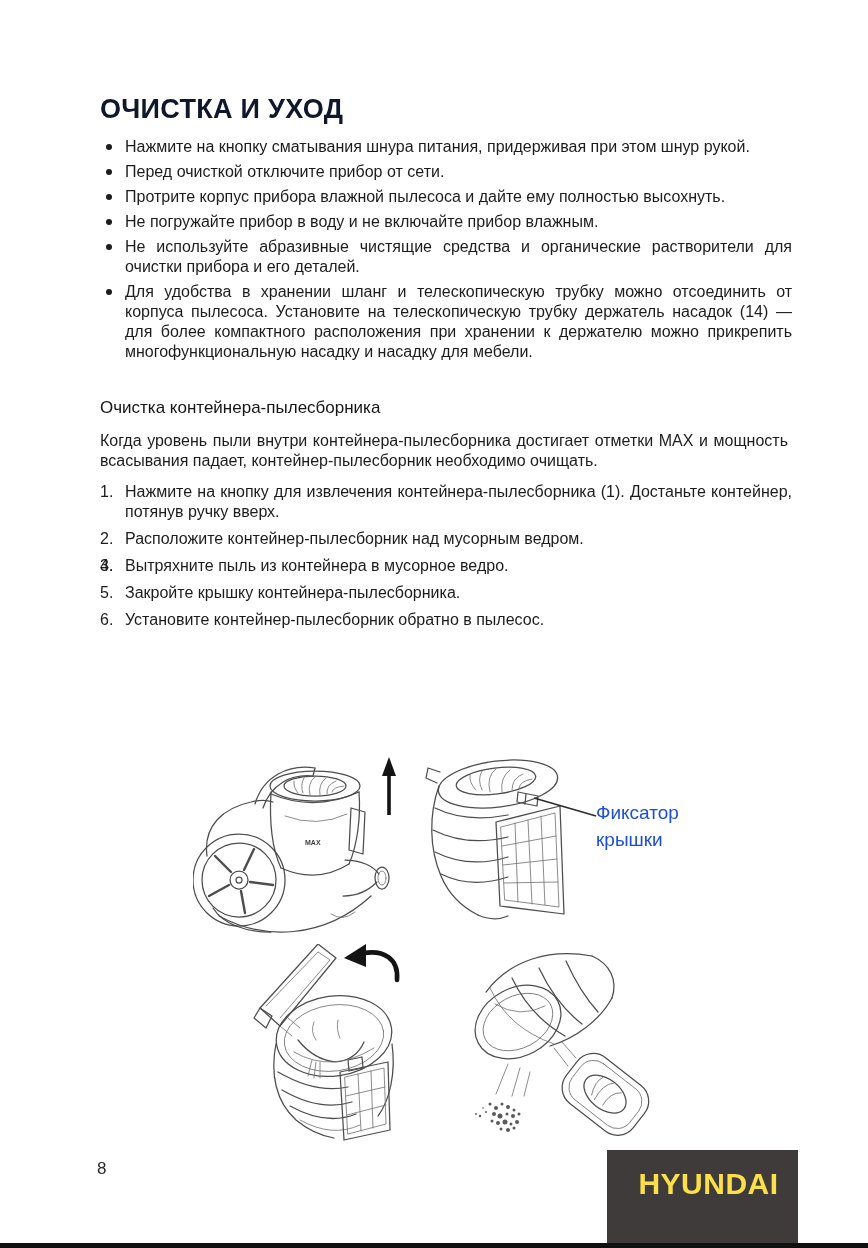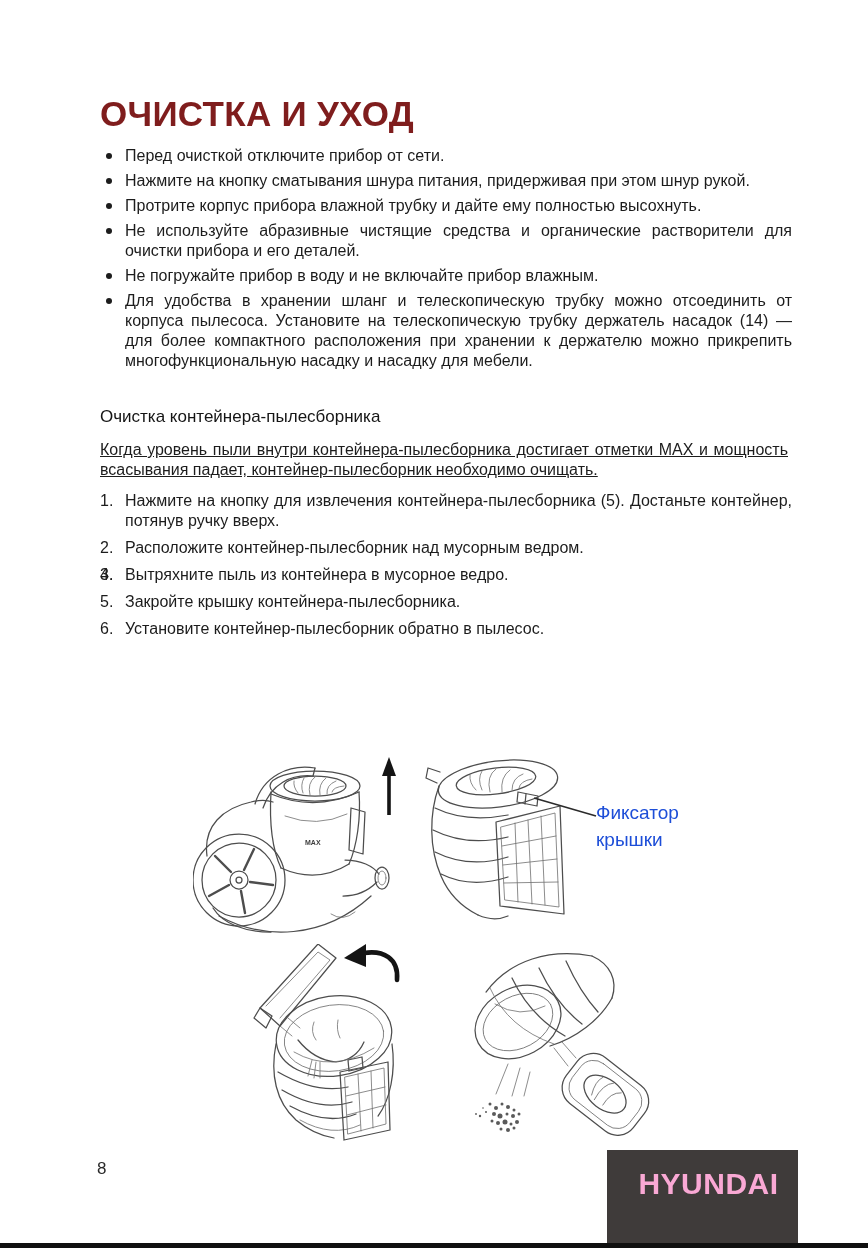--- a/index.html
+++ b/index.html
@@ -2,73 +2,73 @@
 <html><head>
 <meta charset="utf-8">
 <style>
   html,body { margin:0; padding:0; background:#ffffff; }
   .page {
     position:relative; width:868px; height:1248px; background:#ffffff;
     color:#1c1c1c; font-family:"Liberation Sans","DejaVu Sans",sans-serif;
     overflow:hidden;
   }
   .content { position:absolute; left:100px; top:94px; width:692px; }
-  h1.title { font-size:35px; font-weight:800; letter-spacing:0.3px; margin:0 0 12px 0; color:#7f1d1d; }
+  h1.title { font-size:27px; font-weight:800; letter-spacing:0.3px; margin:0 0 12px 0; color:#0f172a; }
   ul.care { list-style:none; margin:0; padding:0; }
   ul.care li { position:relative; padding-left:25px; margin:0 0 5px 0;
                font-size:16px; line-height:20px; text-align:justify; }
   .dot { position:absolute; left:6px; top:7px; width:6px; height:6px; border-radius:50%; background:#1c1c1c; }
   h2.subhead { font-size:17px; font-weight:400; margin:36px 0 13px 0; color:#151515; }
-  p.intro { font-size:16px; line-height:20px; margin:0 4px 11px 0; text-align:justify;text-decoration:underline; }
+  p.intro { font-size:16px; line-height:20px; margin:0 4px 11px 0; text-align:justify; }
   ol.steps { list-style:none; margin:0; padding:0; }
   ol.steps li { position:relative; padding-left:25px; margin:0 0 7px 0;
                 font-size:16px; line-height:20px; text-align:justify; }
   .step-num { position:absolute; left:0; top:0; }
 
   .figure { position:absolute; }
   .art     { fill:none; stroke:#4d4d4d; stroke-width:1.25; stroke-linecap:round; stroke-linejoin:round; }
   .art-thin{ fill:none; stroke:#6f6f6f; stroke-width:0.8; stroke-linecap:round; stroke-linejoin:round; }
   .art-bold{ fill:none; stroke:#4d4d4d; stroke-width:2.4; stroke-linecap:round; }
   .blackfill { fill:#141414; stroke:none; }
   .blackline { fill:none; stroke:#141414; stroke-width:4.6; stroke-linecap:round; }
   .leader { fill:none; stroke:#2b2b2b; stroke-width:1.6; }
   .dust { fill:#5a5a5a; stroke:none; }
 
   .lid-label { position:absolute; left:596px; top:799px; width:104px;
                font-size:19px; line-height:27px; color:#1d4ed8; }
   .max-mark { font-size:7px; font-weight:bold; fill:#3d3d3d; font-family:"Liberation Sans",sans-serif; }
 
   .page-num { position:absolute; left:97px; top:1159px; font-size:17px; color:#2a2a2a; }
   .logo-box { position:absolute; left:607px; top:1150px; width:191px; height:93px; background:#3f3b3a; }
-  .logo-text { color:#f9a8d4; font-weight:800; font-size:30px; line-height:1;
+  .logo-text { color:#fde047; font-weight:800; font-size:30px; line-height:1;
                text-align:center; padding-top:19px; letter-spacing:0.5px;margin-left:12px; }
   .bottom-bar { position:absolute; left:0; top:1243px; width:868px; height:5px; background:#101010; }
 </style>
 </head>
 <body>
 
 <div class="page">
 
   <div class="content">
     <h1 class="title">ОЧИСТКА И УХОД</h1>
 
     <ul class="care">
+      <li><span class="dot"></span><span>Нажмите на кнопку сматывания шнура питания, придерживая при этом шнур рукой.</span></li>
       <li><span class="dot"></span><span>Перед очисткой отключите прибор от сети.</span></li>
-      <li><span class="dot"></span><span>Нажмите на кнопку сматывания шнура питания, придерживая при этом шнур рукой.</span></li>
-      <li><span class="dot"></span><span>Протрите корпус прибора влажной трубку и дайте ему полностью высохнуть.</span></li>
+      <li><span class="dot"></span><span>Протрите корпус прибора влажной пылесоса и дайте ему полностью высохнуть.</span></li>
+      <li><span class="dot"></span><span>Не погружайте прибор в воду и не включайте прибор влажным.</span></li>
       <li><span class="dot"></span><span>Не используйте абразивные чистящие средства и органические растворители для очистки прибора и его деталей.</span></li>
-      <li><span class="dot"></span><span>Не погружайте прибор в воду и не включайте прибор влажным.</span></li>
       <li><span class="dot"></span><span>Для удобства в хранении шланг и телескопическую трубку можно отсоединить от корпуса пылесоса. Установите на телескопическую трубку держатель насадок (14) — для более компактного расположения при хранении к держателю можно прикрепить многофункциональную насадку и насадку для мебели.</span></li>
     </ul>
 
     <h2 class="subhead">Очистка контейнера-пылесборника</h2>
     <p class="intro">Когда уровень пыли внутри контейнера-пылесборника достигает отметки MAX и мощность всасывания падает, контейнер-пылесборник необходимо очищать.</p>
 
     <ol class="steps">
-      <li><span class="step-num">1.</span><span>Нажмите на кнопку для извлечения контейнера-пылесборника (5). Достаньте контейнер, потянув ручку вверх.</span></li>
+      <li><span class="step-num">1.</span><span>Нажмите на кнопку для извлечения контейнера-пылесборника (1). Достаньте контейнер, потянув ручку вверх.</span></li>
       <li><span class="step-num">2.</span><span>Расположите контейнер-пылесборник над мусорным ведром.</span></li>
       <li><span class="step-num">3.</span></li>
       <li><span class="step-num">4.</span><span>Вытряхните пыль из контейнера в мусорное ведро.</span></li>
       <li><span class="step-num">5.</span><span>Закройте крышку контейнера-пылесборника.</span></li>
       <li><span class="step-num">6.</span><span>Установите контейнер-пылесборник обратно в пылесос.</span></li>
     </ol>
   </div>
 
   <svg class="figure" style="left:193px;top:756px" width="205" height="185" viewBox="0 0 205 185">
     <g>

